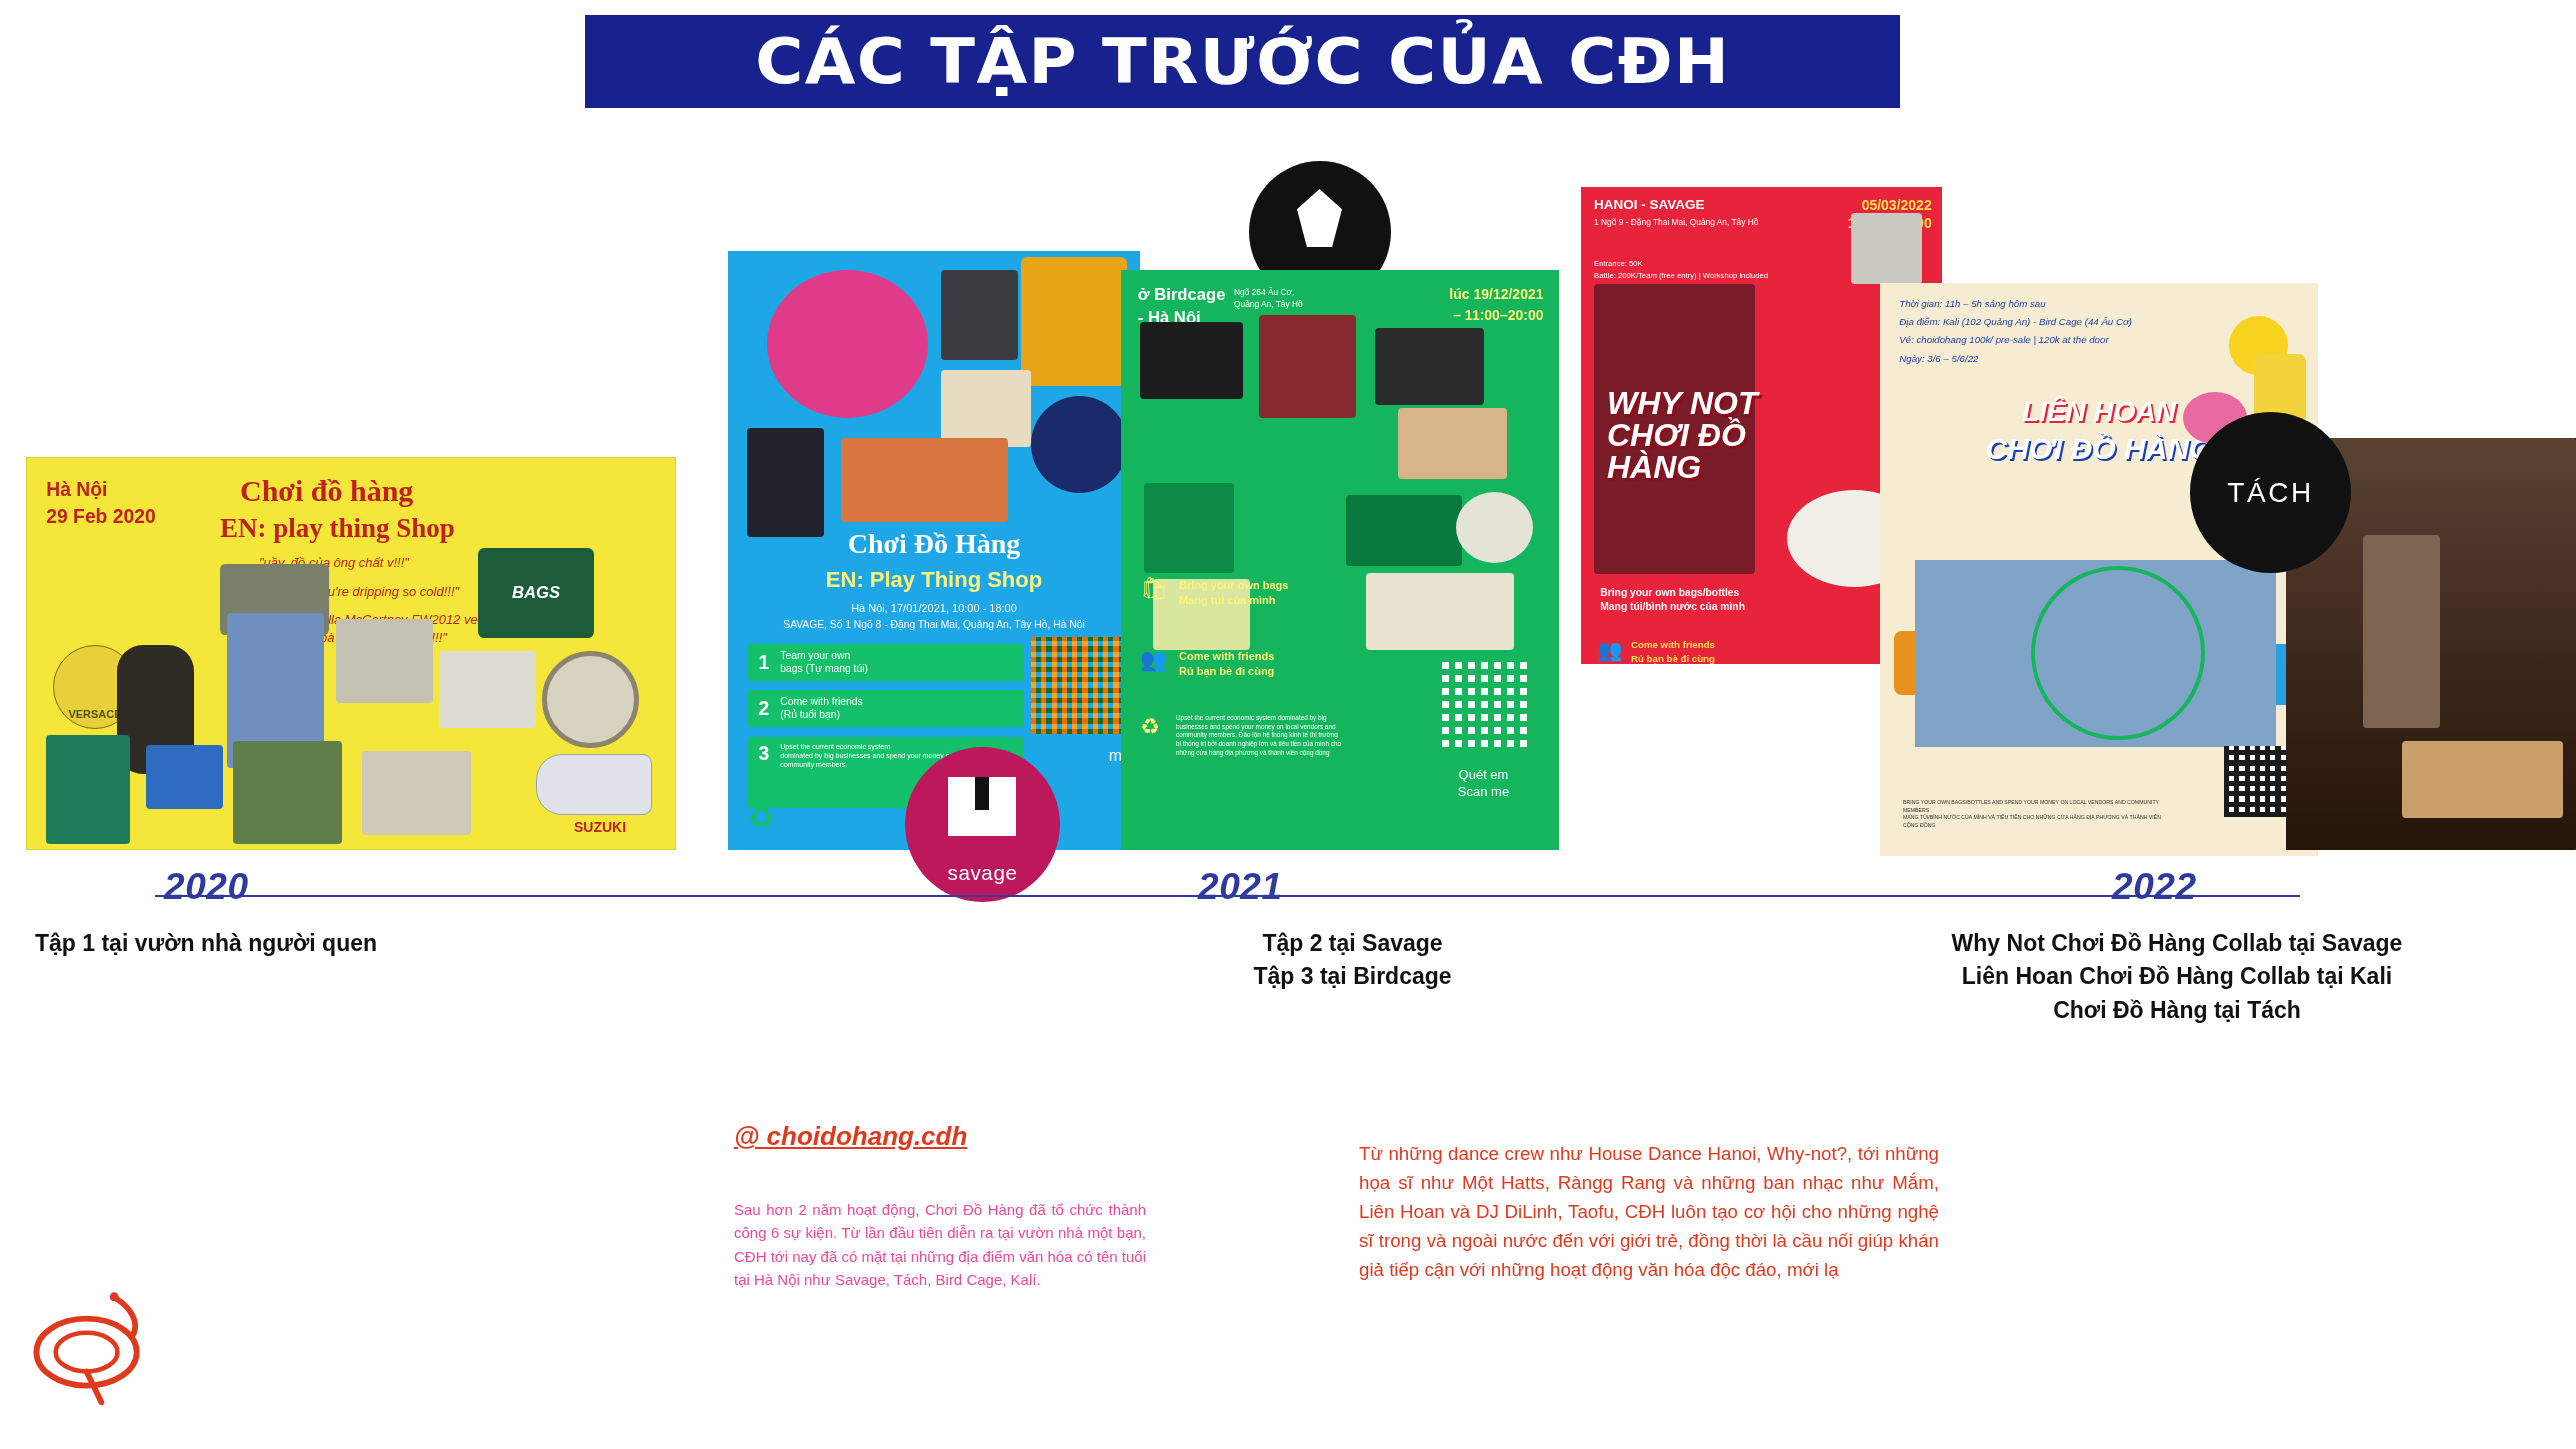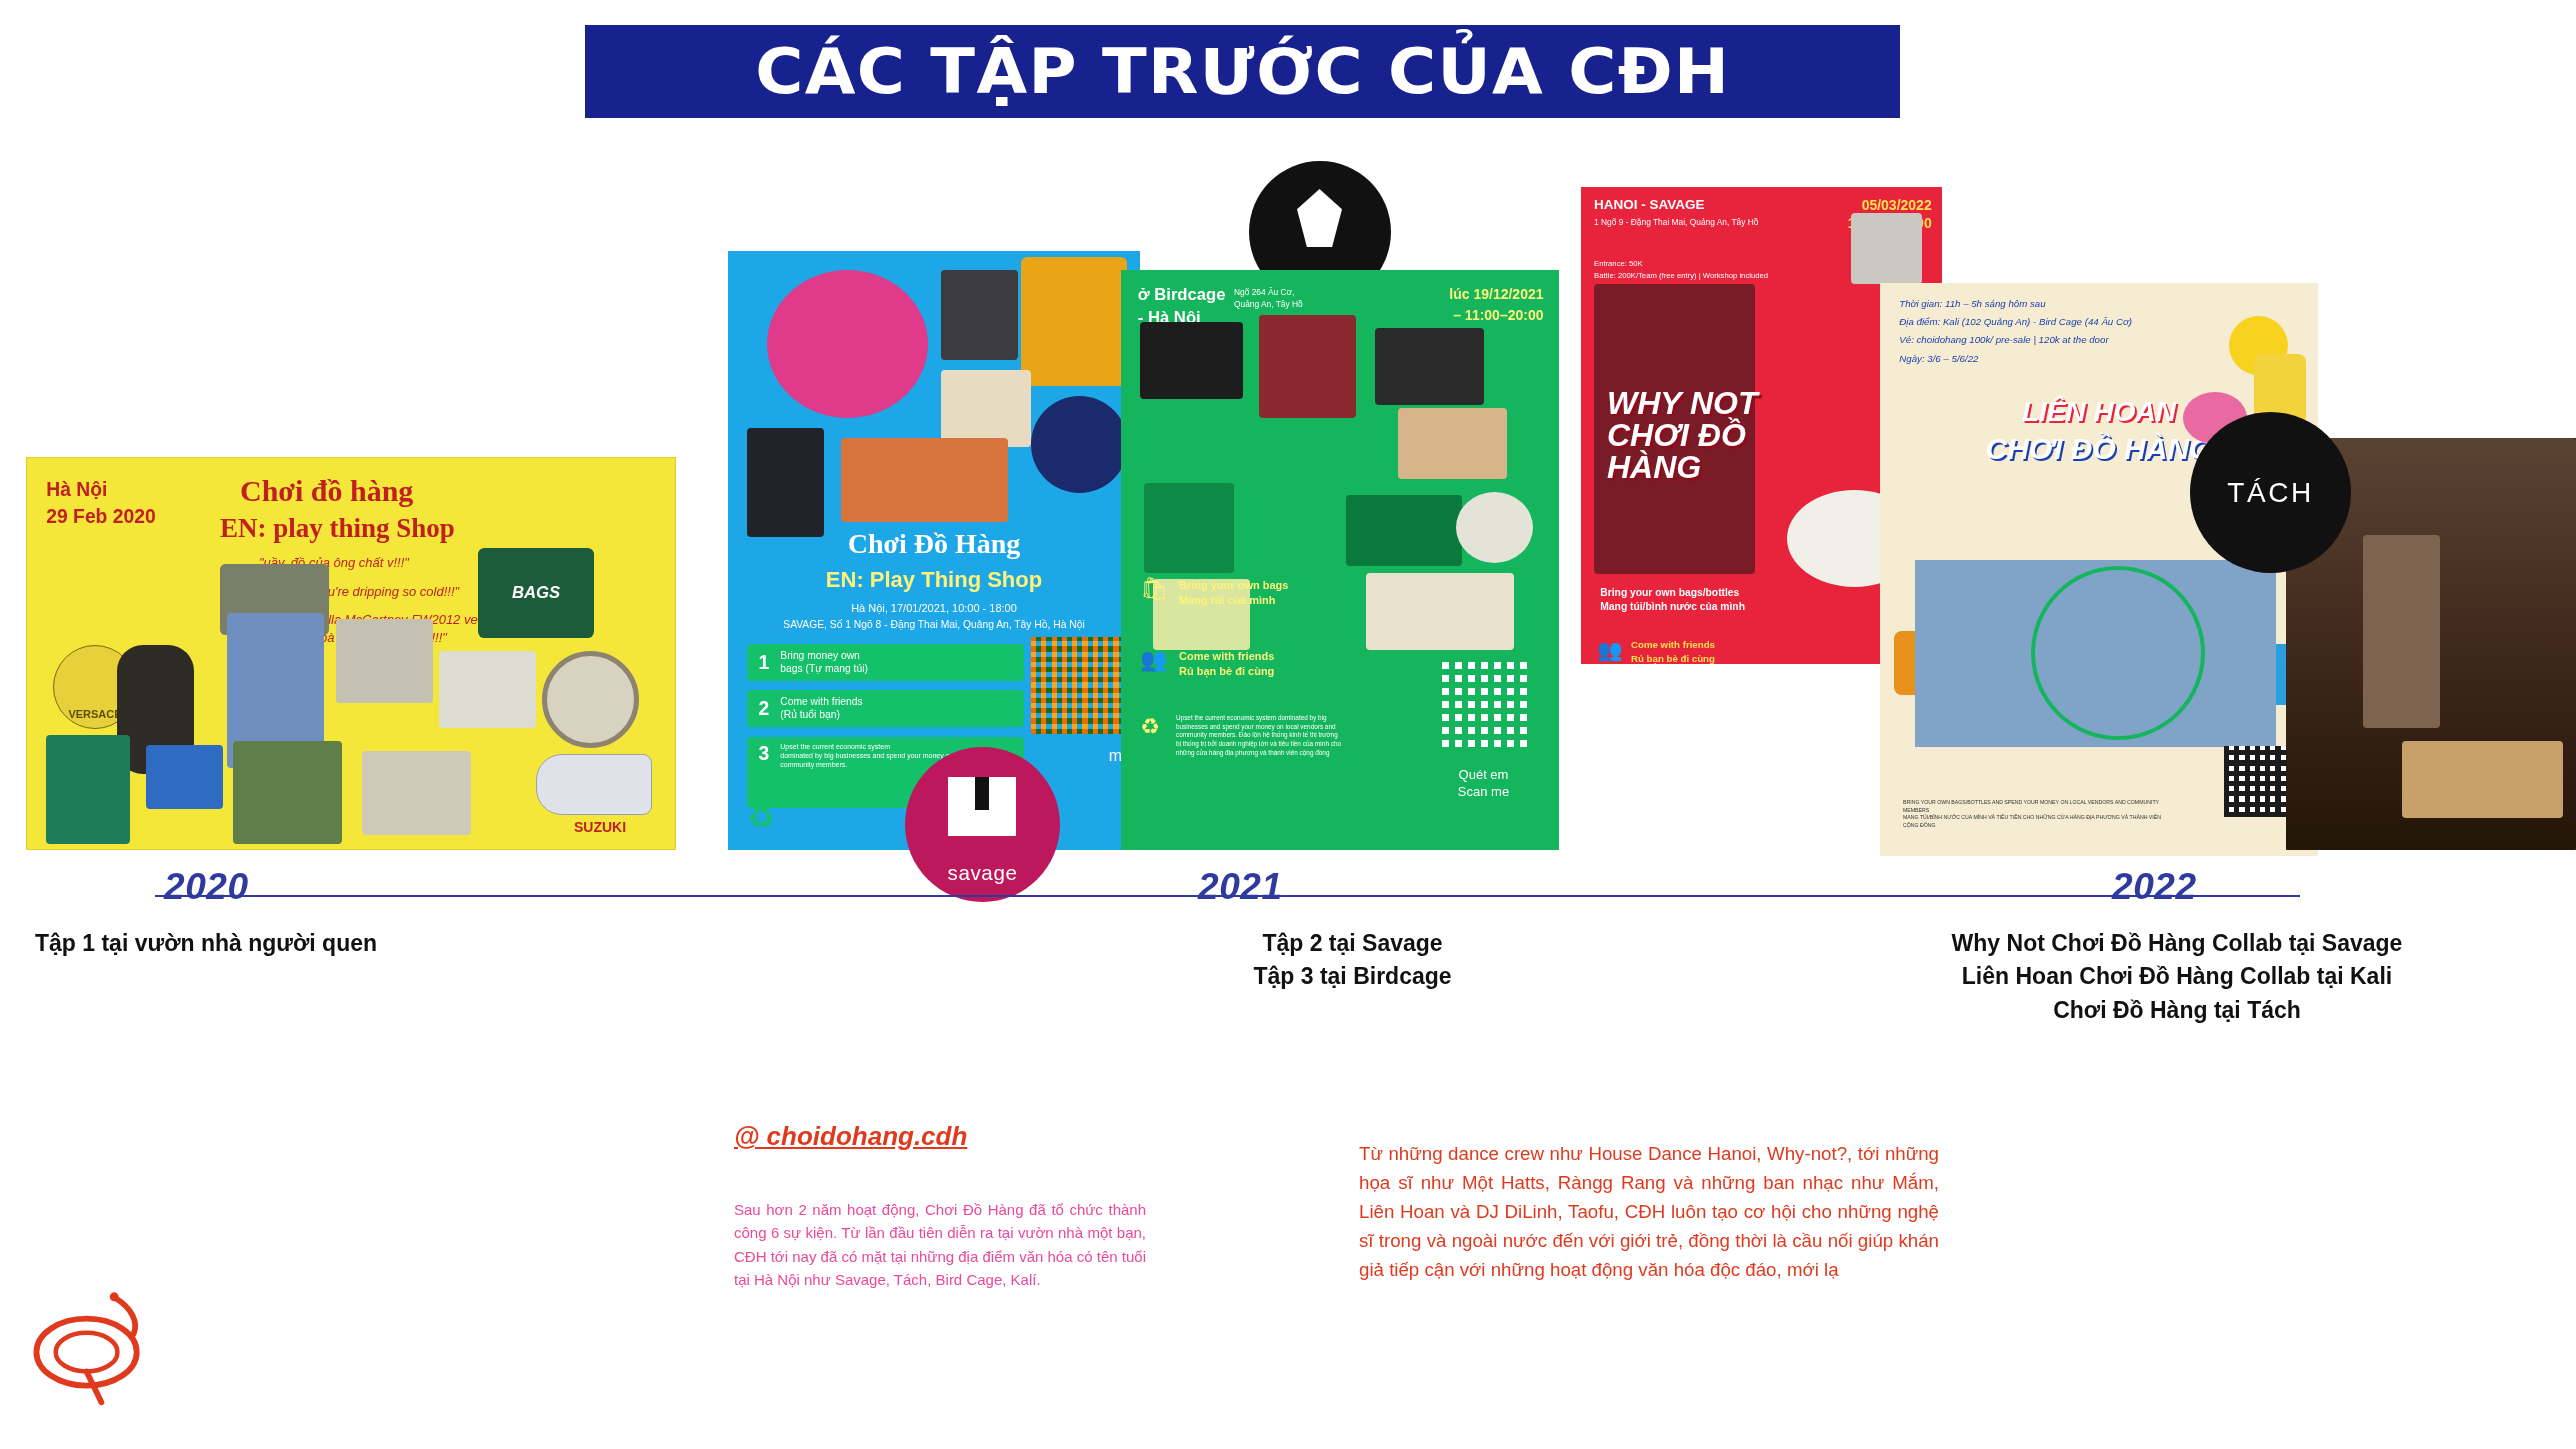--- a/index.html
+++ b/index.html
@@ -6,21 +6,21 @@
   html, body {
     margin: 0; padding: 0;
     background: #ffffff;
     font-family: "Liberation Sans", sans-serif;
   }
   body { width: 2576px; height: 1449px; position: relative; overflow: hidden; }
 
   
   .header-bar {
     position: absolute;
-    left: 585px; top: 25px;
+    left: 585px; top: 15px;
     width: 1315px; height: 93px;
     background: #18228e;
     display: flex; align-items: center; justify-content: center;
   }
   .header-title {
     color: #ffffff;
     font-size: 63px;
     font-weight: bold;
     letter-spacing: 1.3px;
     font-family: "DejaVu Sans", sans-serif;
@@ -365,21 +365,21 @@
   <div class="obj" style="left:113px;top:187px;width:167px;height:84px;background:#d8743e;"></div>
 
   <div class="p2-title">Chơi Đồ Hàng</div>
   <div class="p2-sub">EN: Play Thing Shop</div>
   <div class="p2-line1">Hà Nội, 17/01/2021, 10:00 - 18:00</div>
   <div class="p2-line2">SAVAGE, Số 1 Ngõ 8 - Đặng Thai Mai, Quảng An, Tây Hồ, Hà Nội</div>
 
   <div class="p2-step" style="top:393px;">
     <div class="num">1</div>
     <div class="txt">
-      <div>Bring money own</div>
+      <div>Team your own</div>
       <div>bags (Tự mang túi)</div>
     </div>
   </div>
   <div class="p2-step" style="top:439px;">
     <div class="num">2</div>
     <div class="txt">
       <div>Come with friends</div>
       <div>(Rủ tuổi bạn)</div>
     </div>
   </div>

